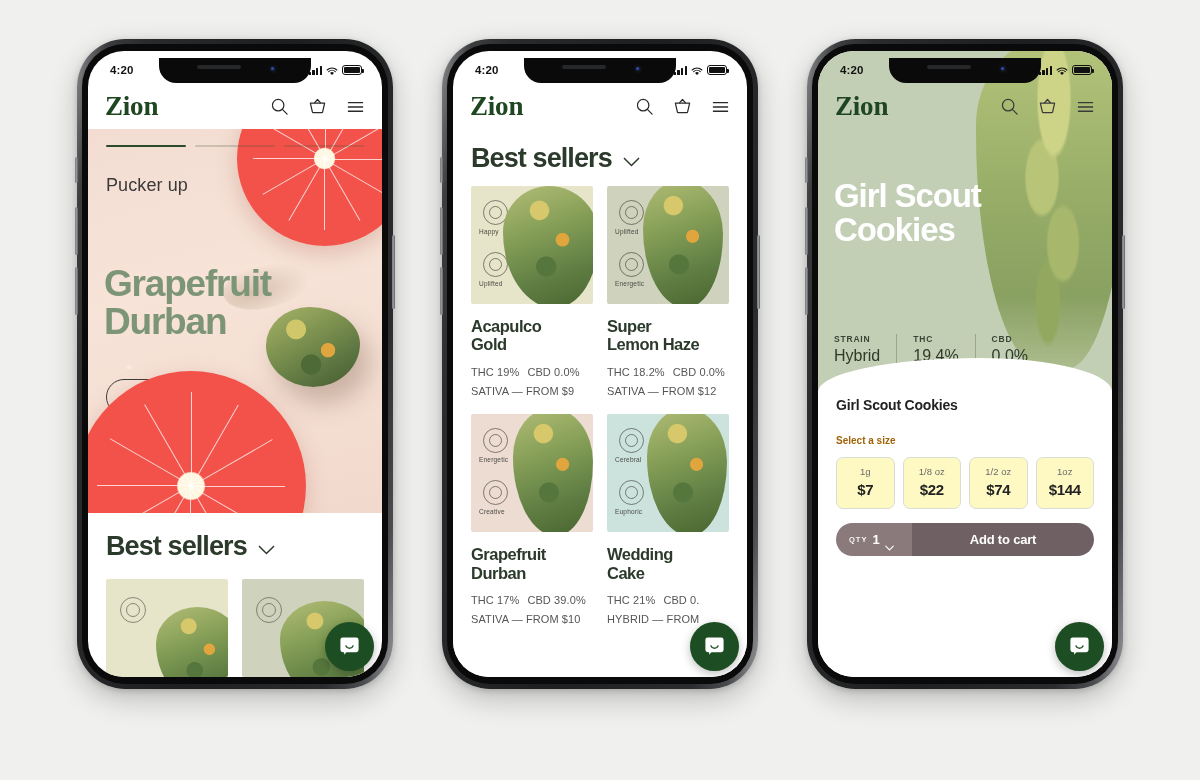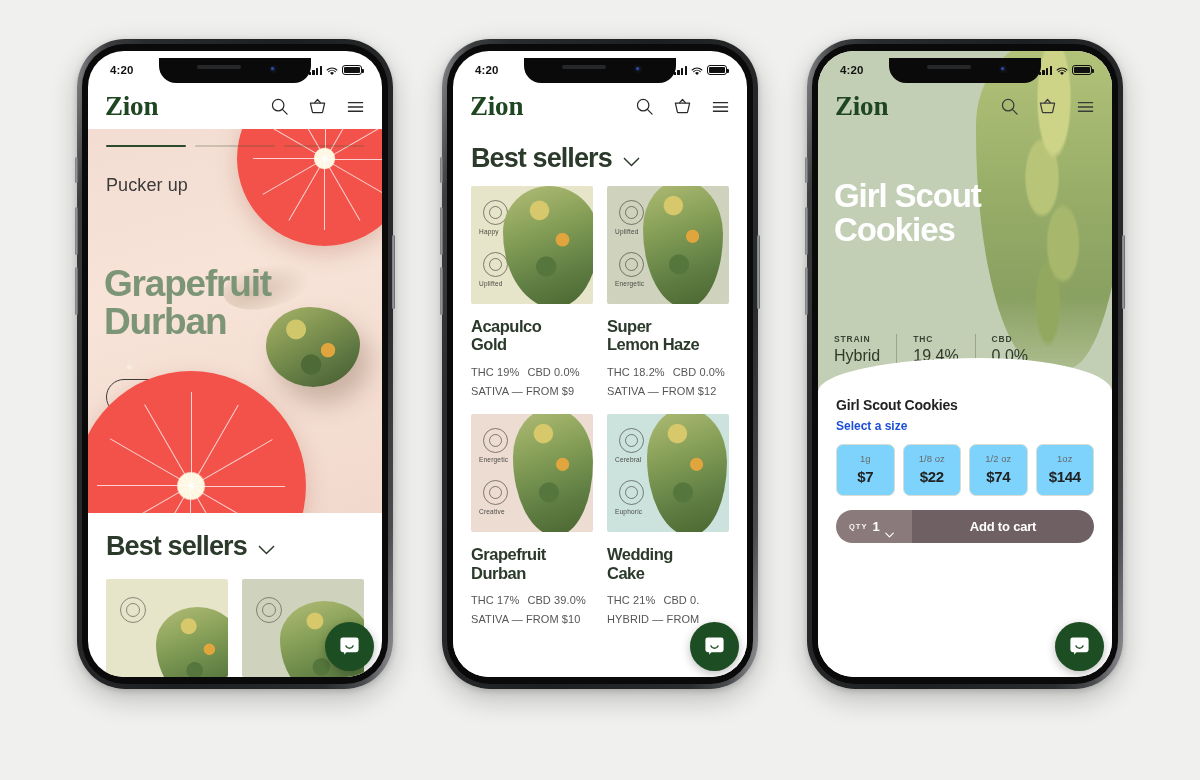--- a/index.html
+++ b/index.html
@@ -280,25 +280,25 @@
   }
   .p3-wave {
     position:absolute; left:0; right:0; bottom:-1px; height:34px;
     background:#fff; border-radius: 55% 45% 0 0 / 100% 100% 0 0;
     z-index:5;
   }
   .p3-body { position:absolute; top:340px; left:0;right:0;bottom:0; background:#fff; padding: 6px 18px 0; }
   .p3-name { font-size:14px; font-weight:800; color:#222; letter-spacing:-.2px;}
   .p3-desc { margin-top:10px; font-size:12.5px; line-height:1.5; color:#3c3c3c; }
   .p3-desc b { color:#2f6b3a; font-weight:bold; }
-  .p3-sub { margin-top:6px; font-size:12px; font-weight:800; color:#1d4ed8; }
+  .p3-sub { margin-top:22px; font-size:10px; font-weight:800; color:#a16207; }
   .sizes { margin-top:11px; display:grid; grid-template-columns:repeat(4,1fr); gap:8px; }
   .size {
     border:1px solid #d8ded4; border-radius:7px; padding:8px 2px 10px;
-    text-align:center; background:#7dd3fc; cursor:pointer;
+    text-align:center; background:#fef9c3; cursor:pointer;
   }
   .size .u { font-size:9.5px; color:#6a6a6a; }
   .size .p { font-size:15px; font-weight:800; color:#222; margin-top:4px; letter-spacing:-.3px;}
   .cartbar {
     margin-top:14px; display:flex; height:33px; border-radius:18px; overflow:hidden;
   }
   .qty {
     width:76px; background:#8b7a7c; display:flex; align-items:center; gap:5px;
     padding-left:13px; color:#fff;
   }

